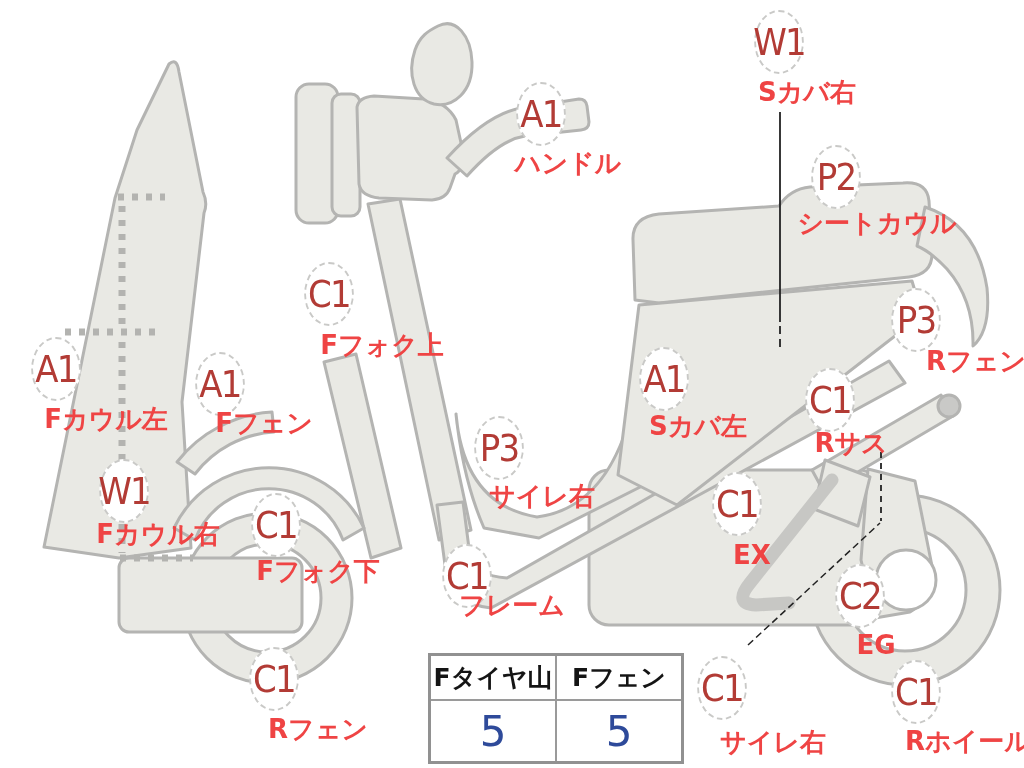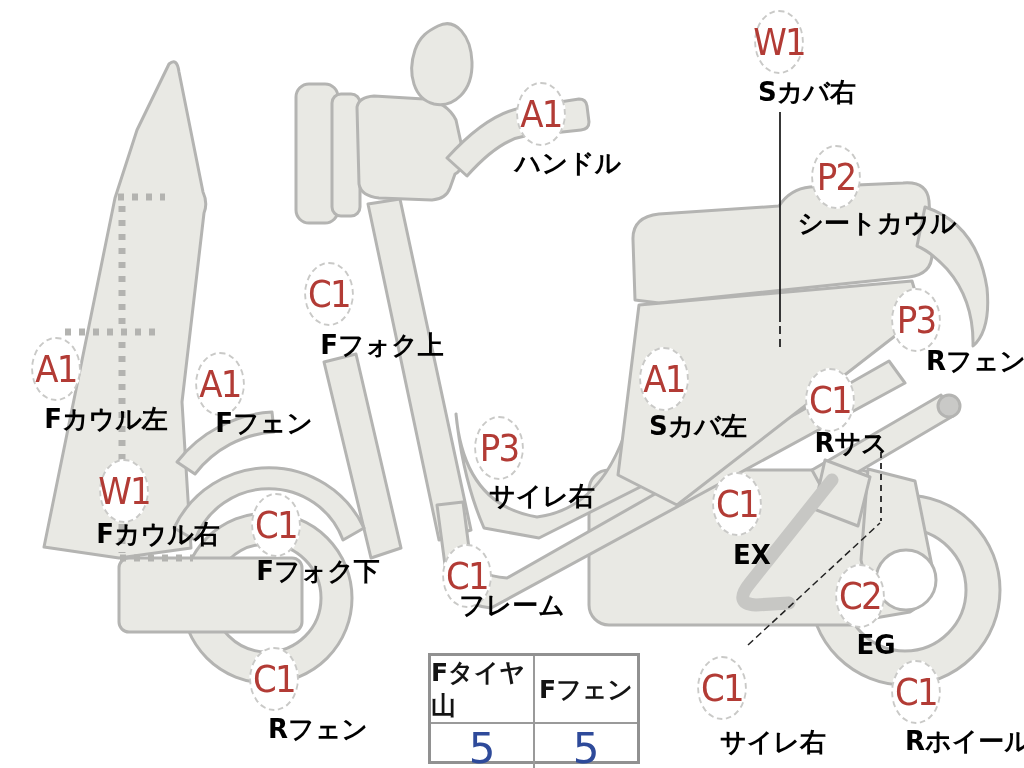--- a/index.html
+++ b/index.html
@@ -11,24 +11,24 @@
   #drawing{position:absolute;left:0;top:0;}
   .badge{
     position:absolute;width:54px;height:64px;box-sizing:border-box;
     background:#ffffff;border:2px dashed #c9c9c7;border-radius:50%;
     display:flex;align-items:center;justify-content:center;
     font-size:37px;line-height:1;color:#b23b35;letter-spacing:-2px;
     transform:scaleX(.92);font-weight:500;z-index:5;
   }
   .mlabel{
     position:absolute;transform:translateX(-50%);white-space:nowrap;
-    font-size:26px;line-height:30px;color:#000000;font-weight:600;z-index:6;
+    font-size:26px;line-height:30px;color:#ef4444;font-weight:600;z-index:6;
   }
   #tire-table{
-    position:absolute;left:409px;top:653px;width:212px;height:111px;box-sizing:border-box;
+    position:absolute;left:409px;top:653px;width:256px;height:111px;box-sizing:border-box;
     border:3px solid #919191;background:#ffffff;display:flex;flex-direction:column;z-index:7;
   }
   #tire-table .trow{display:flex;flex:1;}
   #tire-table .trow.head{flex:0 0 43px;border-bottom:2px solid #9a9a9a;}
   #tire-table .tcell{
     flex:1;display:flex;align-items:center;justify-content:center;
     border-right:2px solid #9a9a9a;box-sizing:border-box;
   }
   #tire-table .tcell:last-child{border-right:none;}
   #tire-table .head .tcell{font-size:25px;font-weight:700;color:#141414;}

